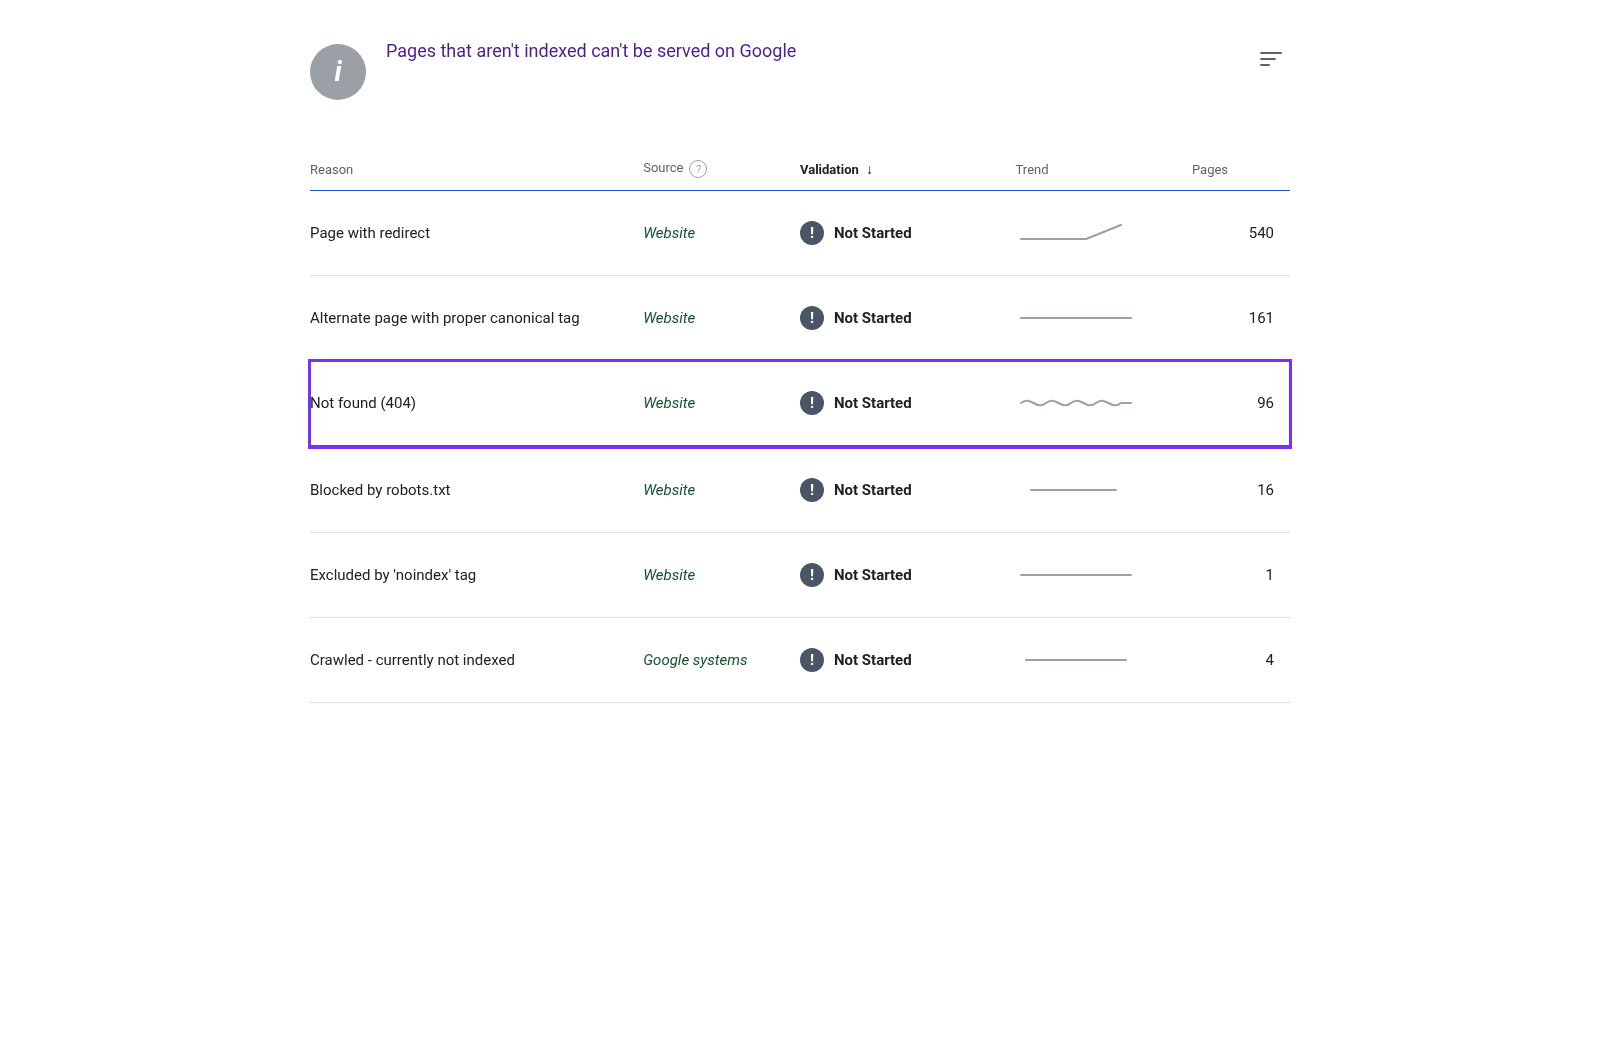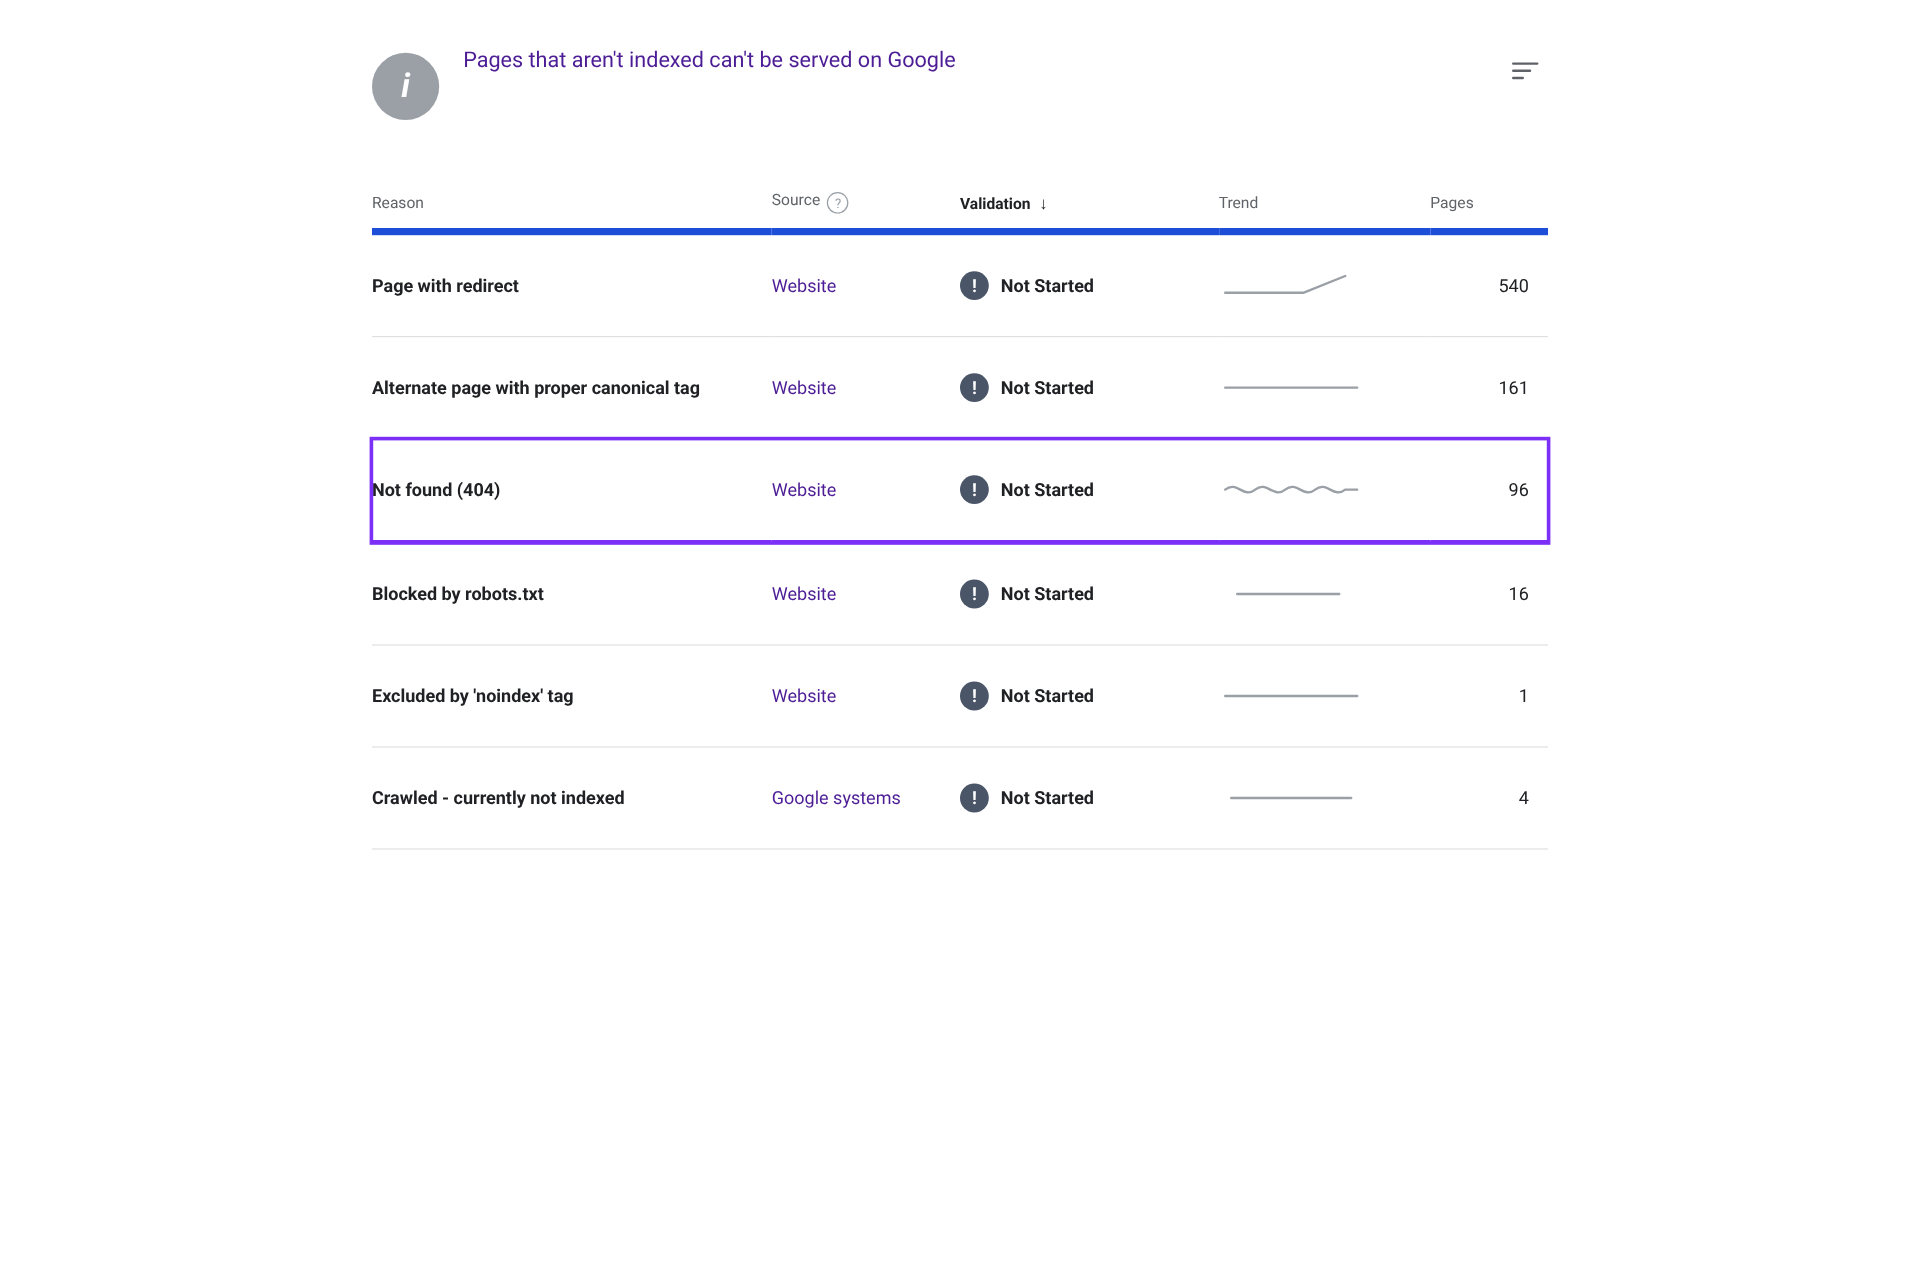--- a/index.html
+++ b/index.html
@@ -70,21 +70,21 @@
     }
     .filter-icon span:nth-child(1) { width: 22px; }
     .filter-icon span:nth-child(2) { width: 16px; }
     .filter-icon span:nth-child(3) { width: 10px; }
 
     .table {
       width: 100%;
       border-collapse: collapse;
     }
     .table thead tr {
-      border-bottom: 6px solid #1d4ed8;
+      border-bottom: 1px solid #1d4ed8;
       margin-left: 21px;
     }
     .table thead th {
       text-align: left;
       padding: 12px 16px 12px 0;
       font-size: 13px;
       font-weight: 400;
       color: #5f6368;
       white-space: nowrap;
     }
@@ -105,26 +105,27 @@
       outline: 3px solid #7b2ff7;
       outline-offset: -1px;
       border-bottom: 3px solid #7b2ff7;
     }
     .table tbody td {
       padding: 20px 16px 20px 0;
       vertical-align: middle;
       font-size: 15px;
     }
     .table tbody td.reason-cell {
-      font-weight: 700;
+      font-weight: 400;
       color: #202124;
     }
     .table tbody td.source-cell {
       font-weight: 400;
-      color: #4c1d95;
+      color: #14532d;
+      font-style: italic;
     }
     .table tbody td.pages-cell {
       text-align: right;
       font-weight: 400;
       color: #202124;
     }
     .validation-wrapper {
       display: flex;
       align-items: center;
       gap: 10px;

